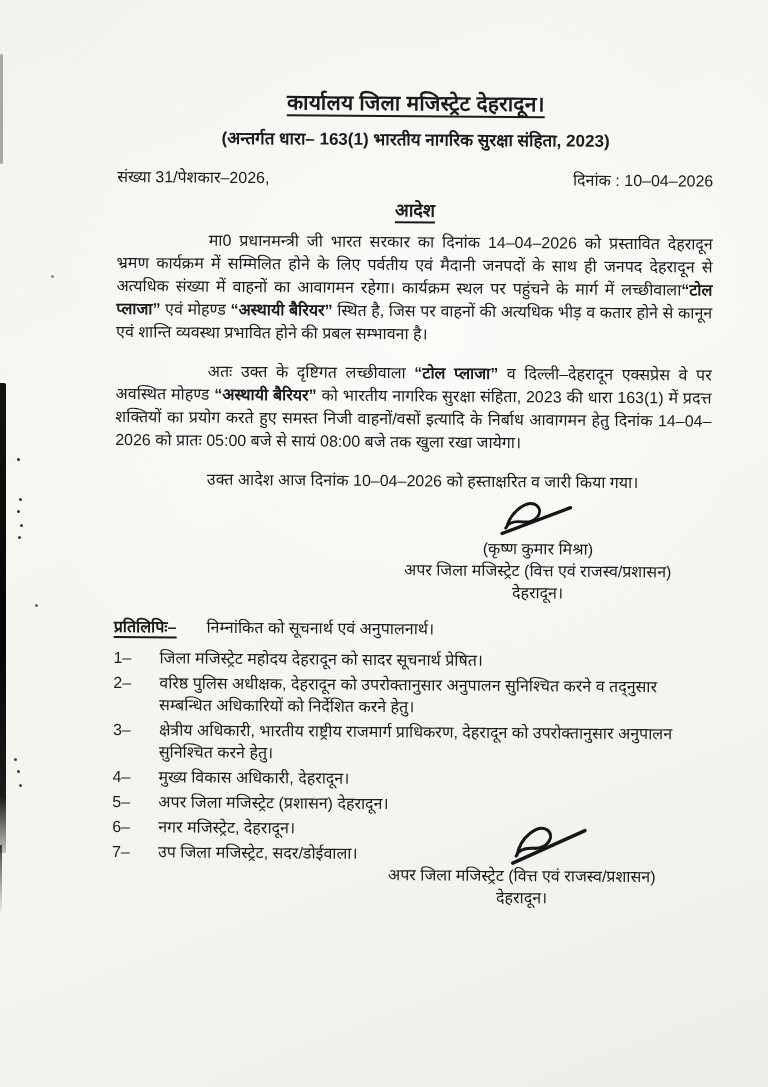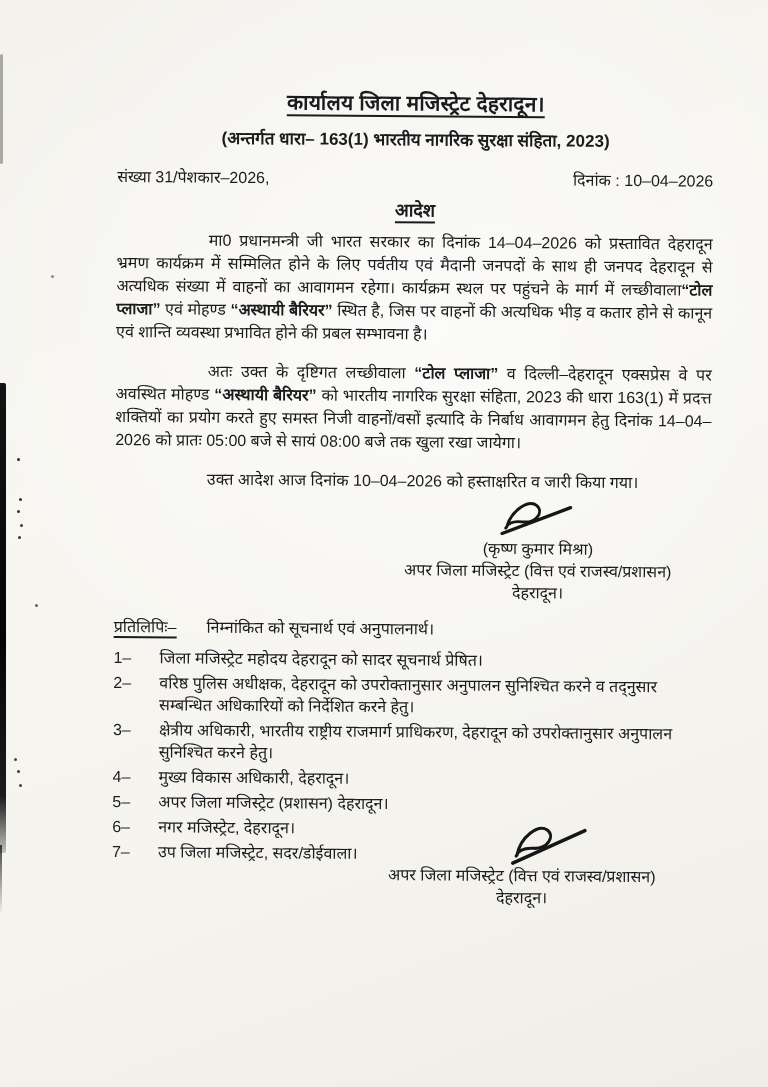--- a/index.html
+++ b/index.html
@@ -57,21 +57,21 @@
   }
   .para{
     margin-top:7px;text-align:justify;text-indent:92px;
   }
   .para + .para{margin-top:11px;}
   .sig-block{
     width:345px;margin:-16px 0 0 auto;text-align:center;line-height:22px;
   }
   .sig-block .scrawl{display:block;margin:0 auto -5px;}
   .copy-row{margin-top:14px;}
-  .copy-label{font-weight:400;margin-top:14px;}
+  .copy-label{font-weight:700;margin-top:14px;}
   .copy-intro{margin-left:30px;}
   .copy-list{margin-top:9px;}
   .li-row{display:flex;margin-bottom:3px;line-height:22px;}
   .li-num{flex:0 0 46px;}
   .li-text{flex:1;}
   .footer-block{
     width:372px;margin:-52px 0 0 auto;text-align:center;line-height:22px;position:relative;
   }
   .footer-block .scrawl{display:block;margin:0 auto -4px;transform:translateX(28px) rotate(-4deg);}
   svg.scrawl path{stroke:#161618;fill:none;stroke-linecap:round;}

